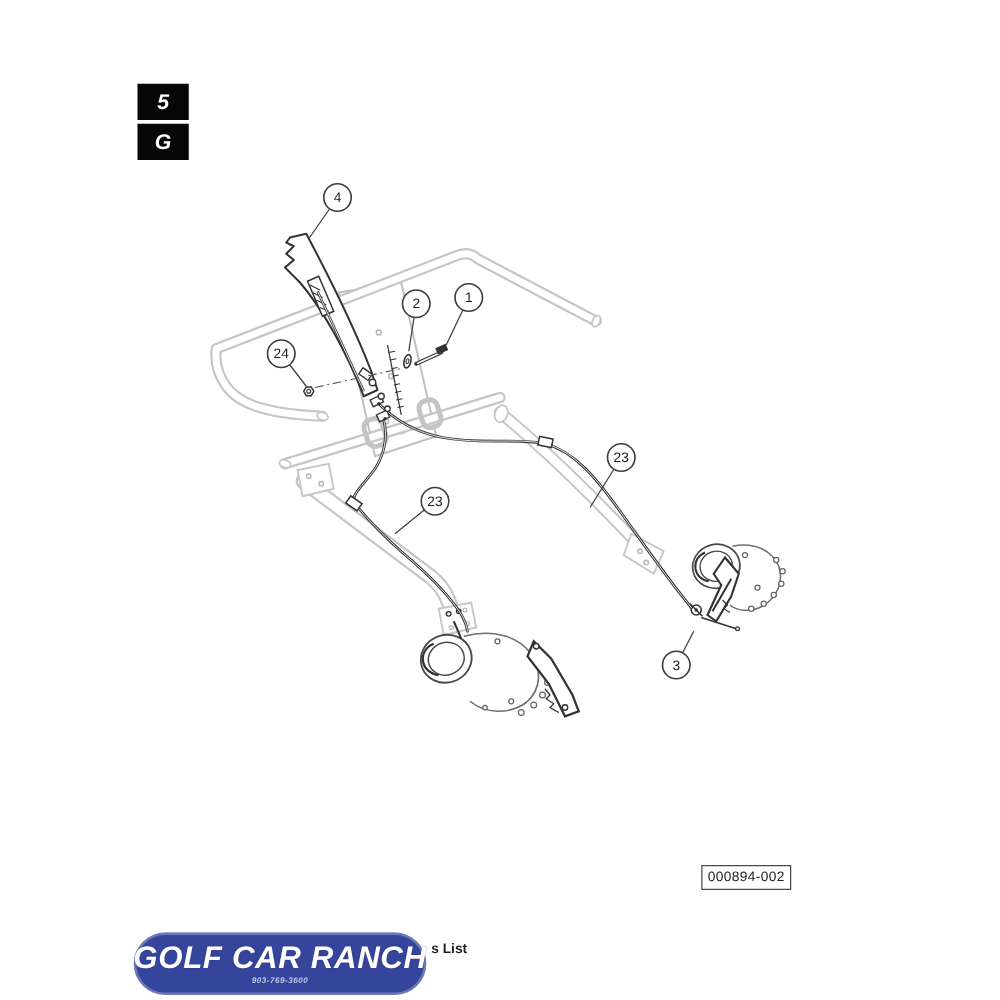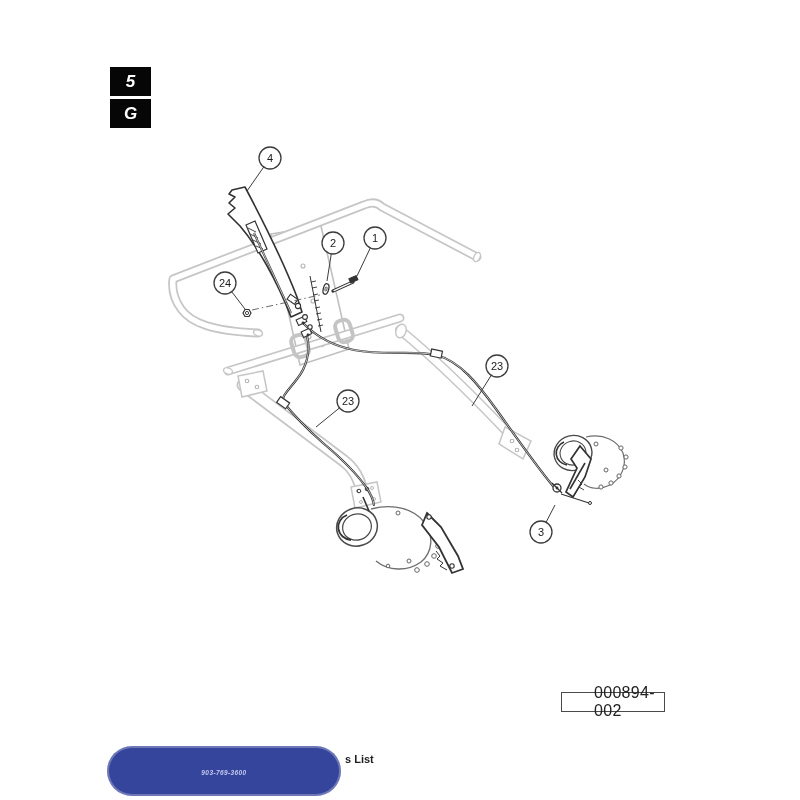--- a/index.html
+++ b/index.html
@@ -11,21 +11,21 @@
     position:absolute;left:110px;width:41px;height:29px;background:#060606;
     color:#fff;display:flex;align-items:center;justify-content:center;
     font-style:italic;font-weight:bold;font-size:17px;
   }
   #tab-5{top:67px;}
   #tab-g{top:99px;}
   #diagram-svg{position:absolute;left:0;top:0;}
   .partnum-box{
     position:absolute;left:561px;top:692px;width:70px;height:18px;
     border:1px solid #4a4a4a;background:#fff;display:flex;align-items:center;justify-content:center;
-    font-size:16px;color:#222;letter-spacing:.3px;padding-left:32px;
+    font-size:11px;color:#222;letter-spacing:.3px;
   }
   .caption-fragment{
     position:absolute;left:345px;top:753px;font-size:11px;font-weight:bold;color:#1e1e1e;
   }
   .logo-pill{
     position:absolute;left:107px;top:746px;width:234px;height:50px;border-radius:26px;
     background:#36459c;display:flex;flex-direction:column;align-items:center;justify-content:center;
     box-shadow:inset 0 0 0 2px rgba(255,255,255,.28);
   }
   .logo-text{
@@ -228,14 +228,15 @@
     </g>
 </svg>
 
 <div class="partnum-box">
   <span>000894-002</span>
 </div>
 
 <div class="caption-fragment">s List</div>
 
 <div class="logo-pill" style="background: rgb(54, 69, 156);">
+  <div class="logo-text">GOLF CAR RANCH</div>
   <div class="logo-phone">903-769-3600</div>
 </div>
 
 </body></html>

